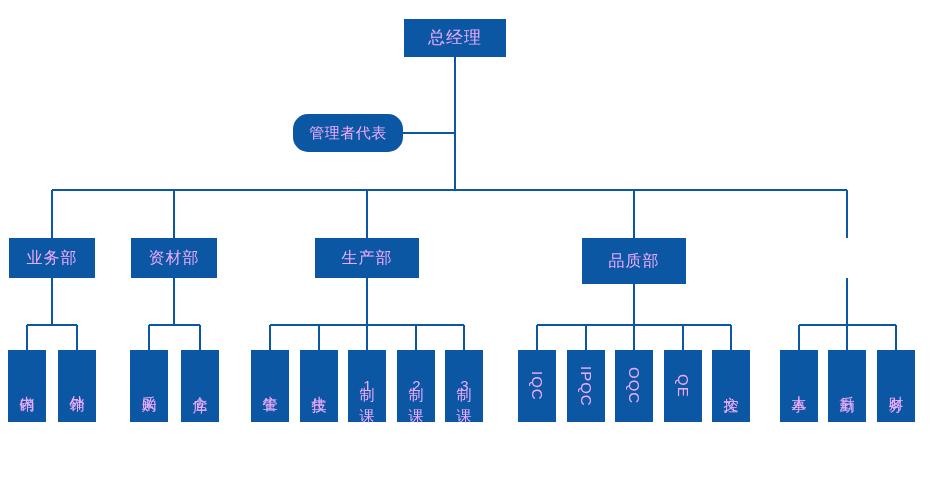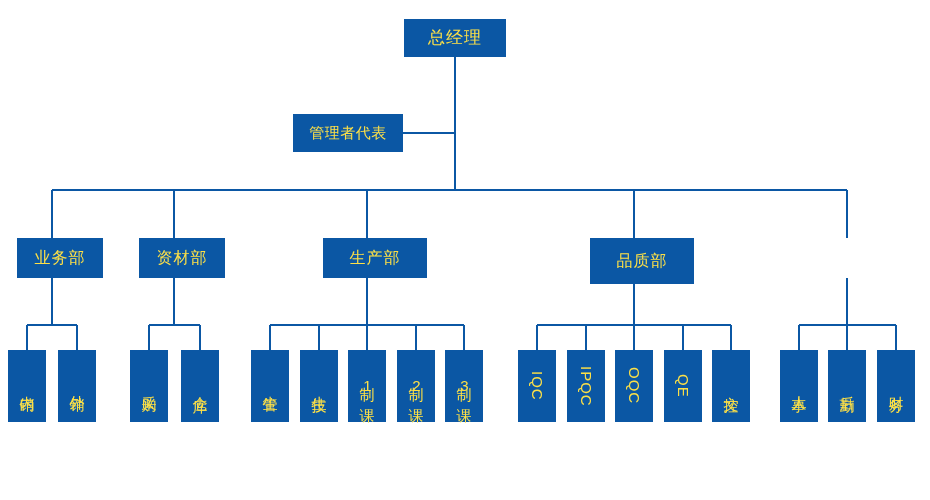--- a/index.html
+++ b/index.html
@@ -18,41 +18,40 @@
   #connectors {
     position: absolute;
     left: 0;
     top: 0;
     width: 930px;
     height: 500px;
   }
   .node {
     position: absolute;
     background: #0B57A4;
-    color: #fde047;
+    color: #f0abfc;
     display: flex;
     align-items: center;
     justify-content: center;
     box-sizing: border-box;
     z-index: 2;
     line-height: 1.18;
     text-align: center;
   }
   .node.lvl-top {
     font-size: 17px;
     letter-spacing: 1px;
   }
   .node.lvl-rep {
     font-size: 15px;
     letter-spacing: 0.5px;
   }
   .node.lvl-dept {
     font-size: 16px;
     letter-spacing: 1px;
-    margin-left: 8px;
   }
   .node.lvl-unit {
     font-size: 15px;
     letter-spacing: 0.5px;
   }
   
   .node.vert-cjk .node-label {
     writing-mode: vertical-rl;
     text-orientation: upright;
     letter-spacing: 2px;
@@ -120,21 +119,21 @@
       <line x1="799" y1="325" x2="799" y2="350"></line>
       <line x1="847" y1="325" x2="847" y2="350"></line>
       <line x1="896" y1="325" x2="896" y2="350"></line>
     </g>
   </svg>
 
   <div class="node lvl-top" style="left:404px; top:19px; width:102px; height:38px;">
     <span class="node-label">总经理</span>
   </div>
 
-  <div class="node lvl-rep" style="left:293px; top:114px; width:110px; height:38px;">
+  <div class="node lvl-rep" style="left:293px; top:114px; width:110px; height:38px;border-radius:15px;">
     <span class="node-label">管理者代表</span>
   </div>
 
   <div class="node lvl-dept" style="left:9px; top:238px; width:86px; height:40px;">
     <span class="node-label">业务部</span>
   </div>
   <div class="node lvl-dept" style="left:131px; top:238px; width:86px; height:40px;justify-content:center;">
     <span class="node-label">资材部</span>
   </div>
   <div class="node lvl-dept" style="left:315px; top:238px; width:104px; height:40px;">

